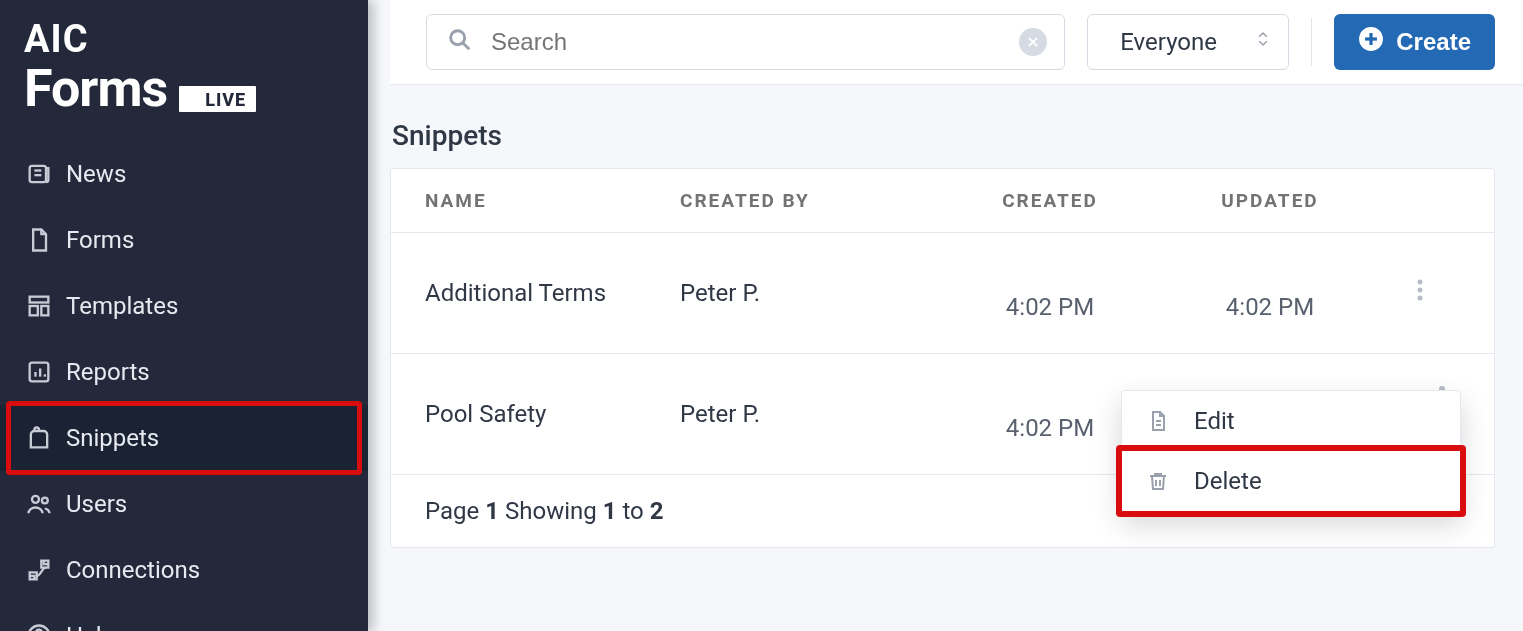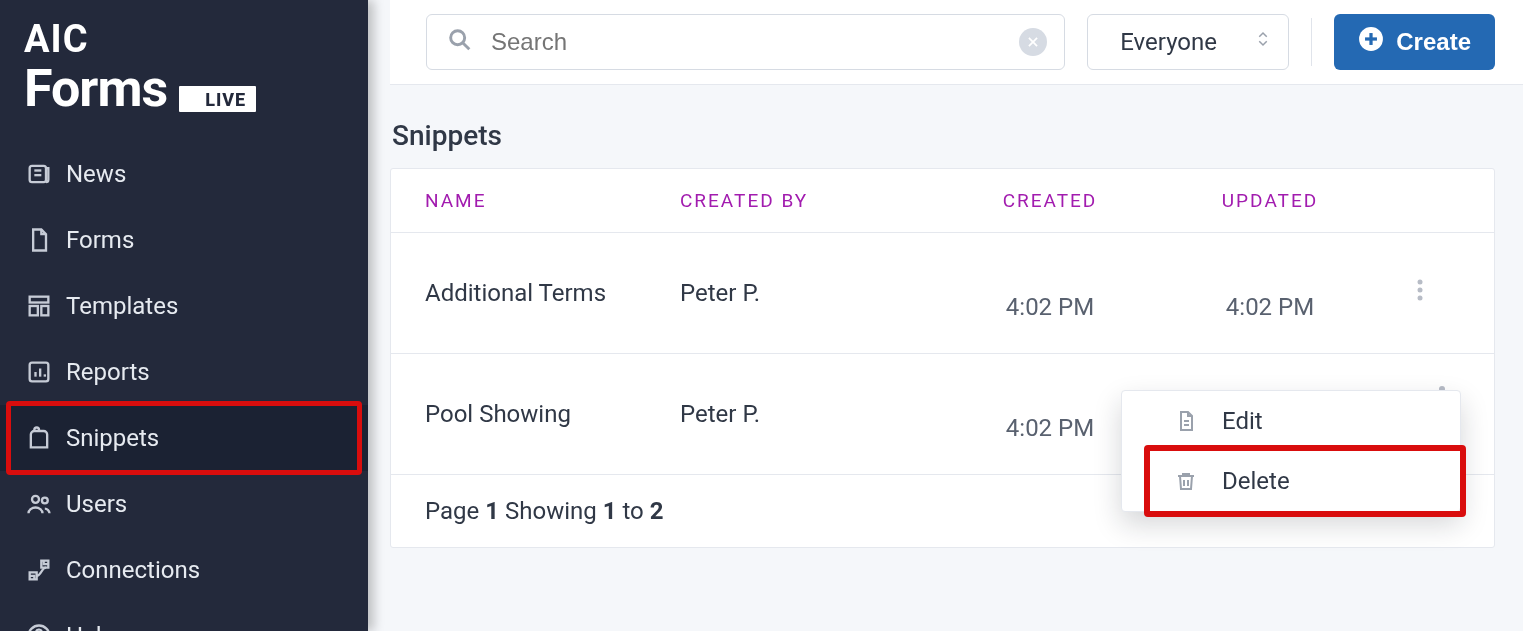--- a/index.html
+++ b/index.html
@@ -28,32 +28,32 @@
   .search-wrap input { width:100%; height:56px; border:1px solid #d6dbe3; border-radius:6px; font-size:24px; padding:0 60px 0 64px; color:#303846; outline:none; }
   .search-wrap .mag { position:absolute; left:20px; top:50%; transform:translateY(-50%); color:#9aa1ac; }
   .search-wrap .clear { position:absolute; right:18px; top:50%; transform:translateY(-50%); width:28px; height:28px; border-radius:50%; background:#d6dbe3; display:flex; align-items:center; justify-content:center; cursor:pointer; }
   .filter { width:202px; height:56px; border:1px solid #d6dbe3; border-radius:6px; background:#fff; display:flex; align-items:center; justify-content:space-between; padding:0 16px 0 32px; font-size:24px; color:#303846; cursor:pointer; }
   .vdiv { width:1px; height:48px; background:#e0e4eb; }
   .create-btn { height:56px; background:#2469b3; color:#fff; border:none; border-radius:6px; display:flex; align-items:center; gap:12px; padding:0 24px; font-size:24px; font-weight:600; cursor:pointer; }
 
   .content { padding:34px 28px 0 0; }
   .page-title { font-size:28px; color:#303846; font-weight:500; margin-bottom:16px; padding-left:2px; }
   .card { background:#fff; border:1px solid #e5e8ee; border-radius:3px; position:relative; }
-  .thead { display:grid; grid-template-columns: 1fr 260px 220px 220px 80px; padding:20px 34px; border-bottom:1px solid #e5e8ee; color:#a21caf; font-size:19px; letter-spacing:2px; font-weight:400; }
+  .thead { display:grid; grid-template-columns: 1fr 260px 220px 220px 80px; padding:20px 34px; border-bottom:1px solid #e5e8ee; color:#737373; font-size:19px; letter-spacing:2px; font-weight:700; }
   .thead .c-created, .thead .c-updated { text-align:center; }
   .row { display:grid; grid-template-columns: 1fr 260px 220px 220px 80px; padding:32px 34px; border-bottom:1px solid #e5e8ee; align-items:center; font-size:24px; color:#303846; position:relative; }
   .row .c-created, .row .c-updated { text-align:center; color:#59616f;margin-top:28px; }
   .row .c-createdby { color:#303846; }
   .row .kebab { justify-self:center; color:#b7bcc6; cursor:pointer; }
   .pager { padding:22px 34px; font-size:24px; color:#303846; }
   .pager .b { font-weight:700; }
 
   
   .menu { position:absolute; right:62px; top:390px; width:340px; background:#fff; border:1px solid #e5e8ee; border-radius:4px; box-shadow:0 12px 28px rgba(20,25,40,.18); overflow:visible; z-index:10; }
-  .menu-item { display:flex; align-items:center; gap:22px; padding:16px 22px; font-size:24px; color:#303846; cursor:pointer;margin-left:28px; }
+  .menu-item { display:flex; align-items:center; gap:22px; padding:16px 22px; font-size:24px; color:#303846; cursor:pointer; }
   .menu-item .mi-icon { width:28px; height:28px; display:flex; align-items:center; justify-content:center; color:#9aa1ac; }
   .menu-item.highlighted { position:relative; }
   .menu-item.highlighted::after { content:""; position:absolute; inset:-6px; border:6px solid #d90d0d; border-radius:4px; pointer-events:none; }
 
   .kebab-open-marker { position:absolute; right:78px; top:386px; width:6px; height:6px; background:#b7bcc6; border-radius:50%; }
 </style>
 </head>
 <body>
 
 <div class="app">
@@ -213,21 +213,21 @@
           <div class="kebab">
             <svg width="8" height="24" viewBox="0 0 8 24" fill="#b7bcc6">
                 <circle cx="4" cy="4" r="2.5"></circle>
                 <circle cx="4" cy="12" r="2.5"></circle>
                 <circle cx="4" cy="20" r="2.5"></circle>
               </svg>
           </div>
         </div>
 
         <div class="row">
-          <div class="c-name">Pool Showing</div>
+          <div class="c-name">Pool Safety</div>
           <div class="c-createdby">Peter P.</div>
           <div class="c-created">4:02 PM</div>
           <div class="c-updated">4:02 PM</div>
           <div class="kebab" style="opacity:0"></div>
         </div>
 
         <div class="pager">
           <span>Page </span><span class="b">1</span><span> Showing </span><span class="b">1</span><span> to </span><span class="b">2</span>
         </div>
       </div>

